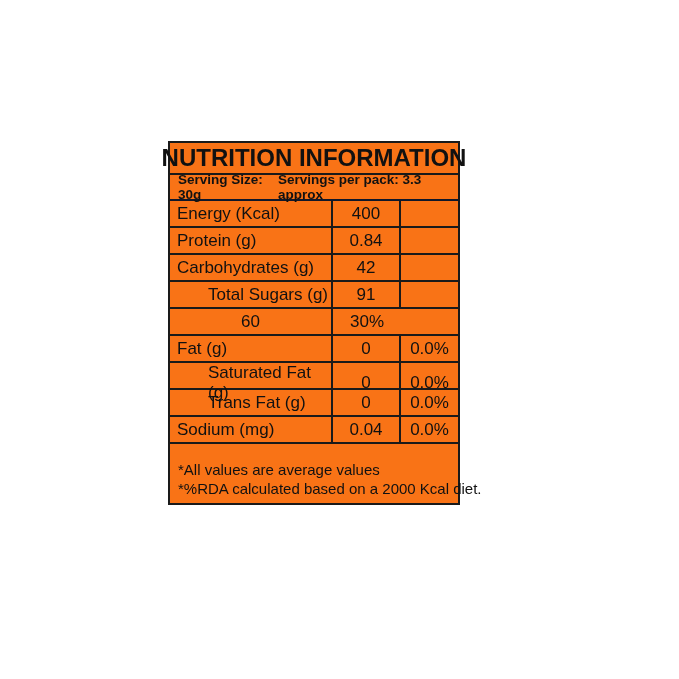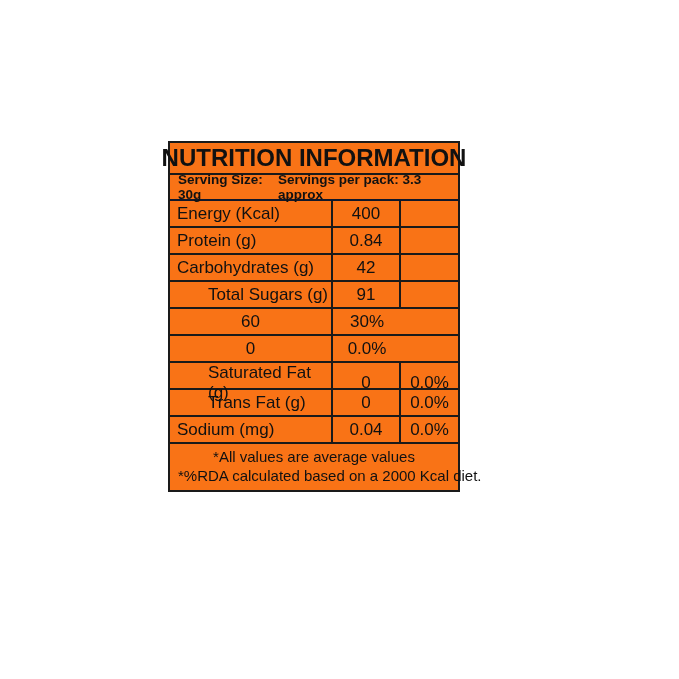--- a/index.html
+++ b/index.html
@@ -62,24 +62,23 @@
   }
   .cell.col-rda {
     justify-content: center;
     text-align: center;
   }
 
   .header-row { height: 27px; font-size: 14.5px; font-weight: bold; }
   .data-row   { height: 27px; font-size: 17px; font-weight: normal; }
 
   .footer-row {
-    padding: 3px 8px 5px 8px;
+    padding: 16px 8px 5px 8px;
     font-size: 15px;
     line-height: 19px;
-    text-align: center;
   }
   .footnote { white-space: nowrap; }
 </style>
 </head>
 <body>
 
 <div class="canvas">
   <div class="label-box">
 
     <div class="title-row">
@@ -114,20 +113,21 @@
       <div class="cell col-per100">91</div>
       <div class="cell col-rda"></div>
     </div>
 
     <div class="grid-row data-row" data-row="4">
       <div class="cell col-per100">60</div>
       <div class="cell col-rda">30%</div>
     </div>
 
     <div class="grid-row data-row" data-row="5">
+      <div class="cell col-label">Fat (g)</div>
       <div class="cell col-per100">0</div>
       <div class="cell col-rda">0.0%</div>
     </div>
 
     <div class="grid-row data-row" data-row="6">
       <div class="cell col-label indent">Saturated Fat (g)</div>
       <div class="cell col-per100">0</div>
       <div class="cell col-rda">0.0%</div>
     </div>
 

